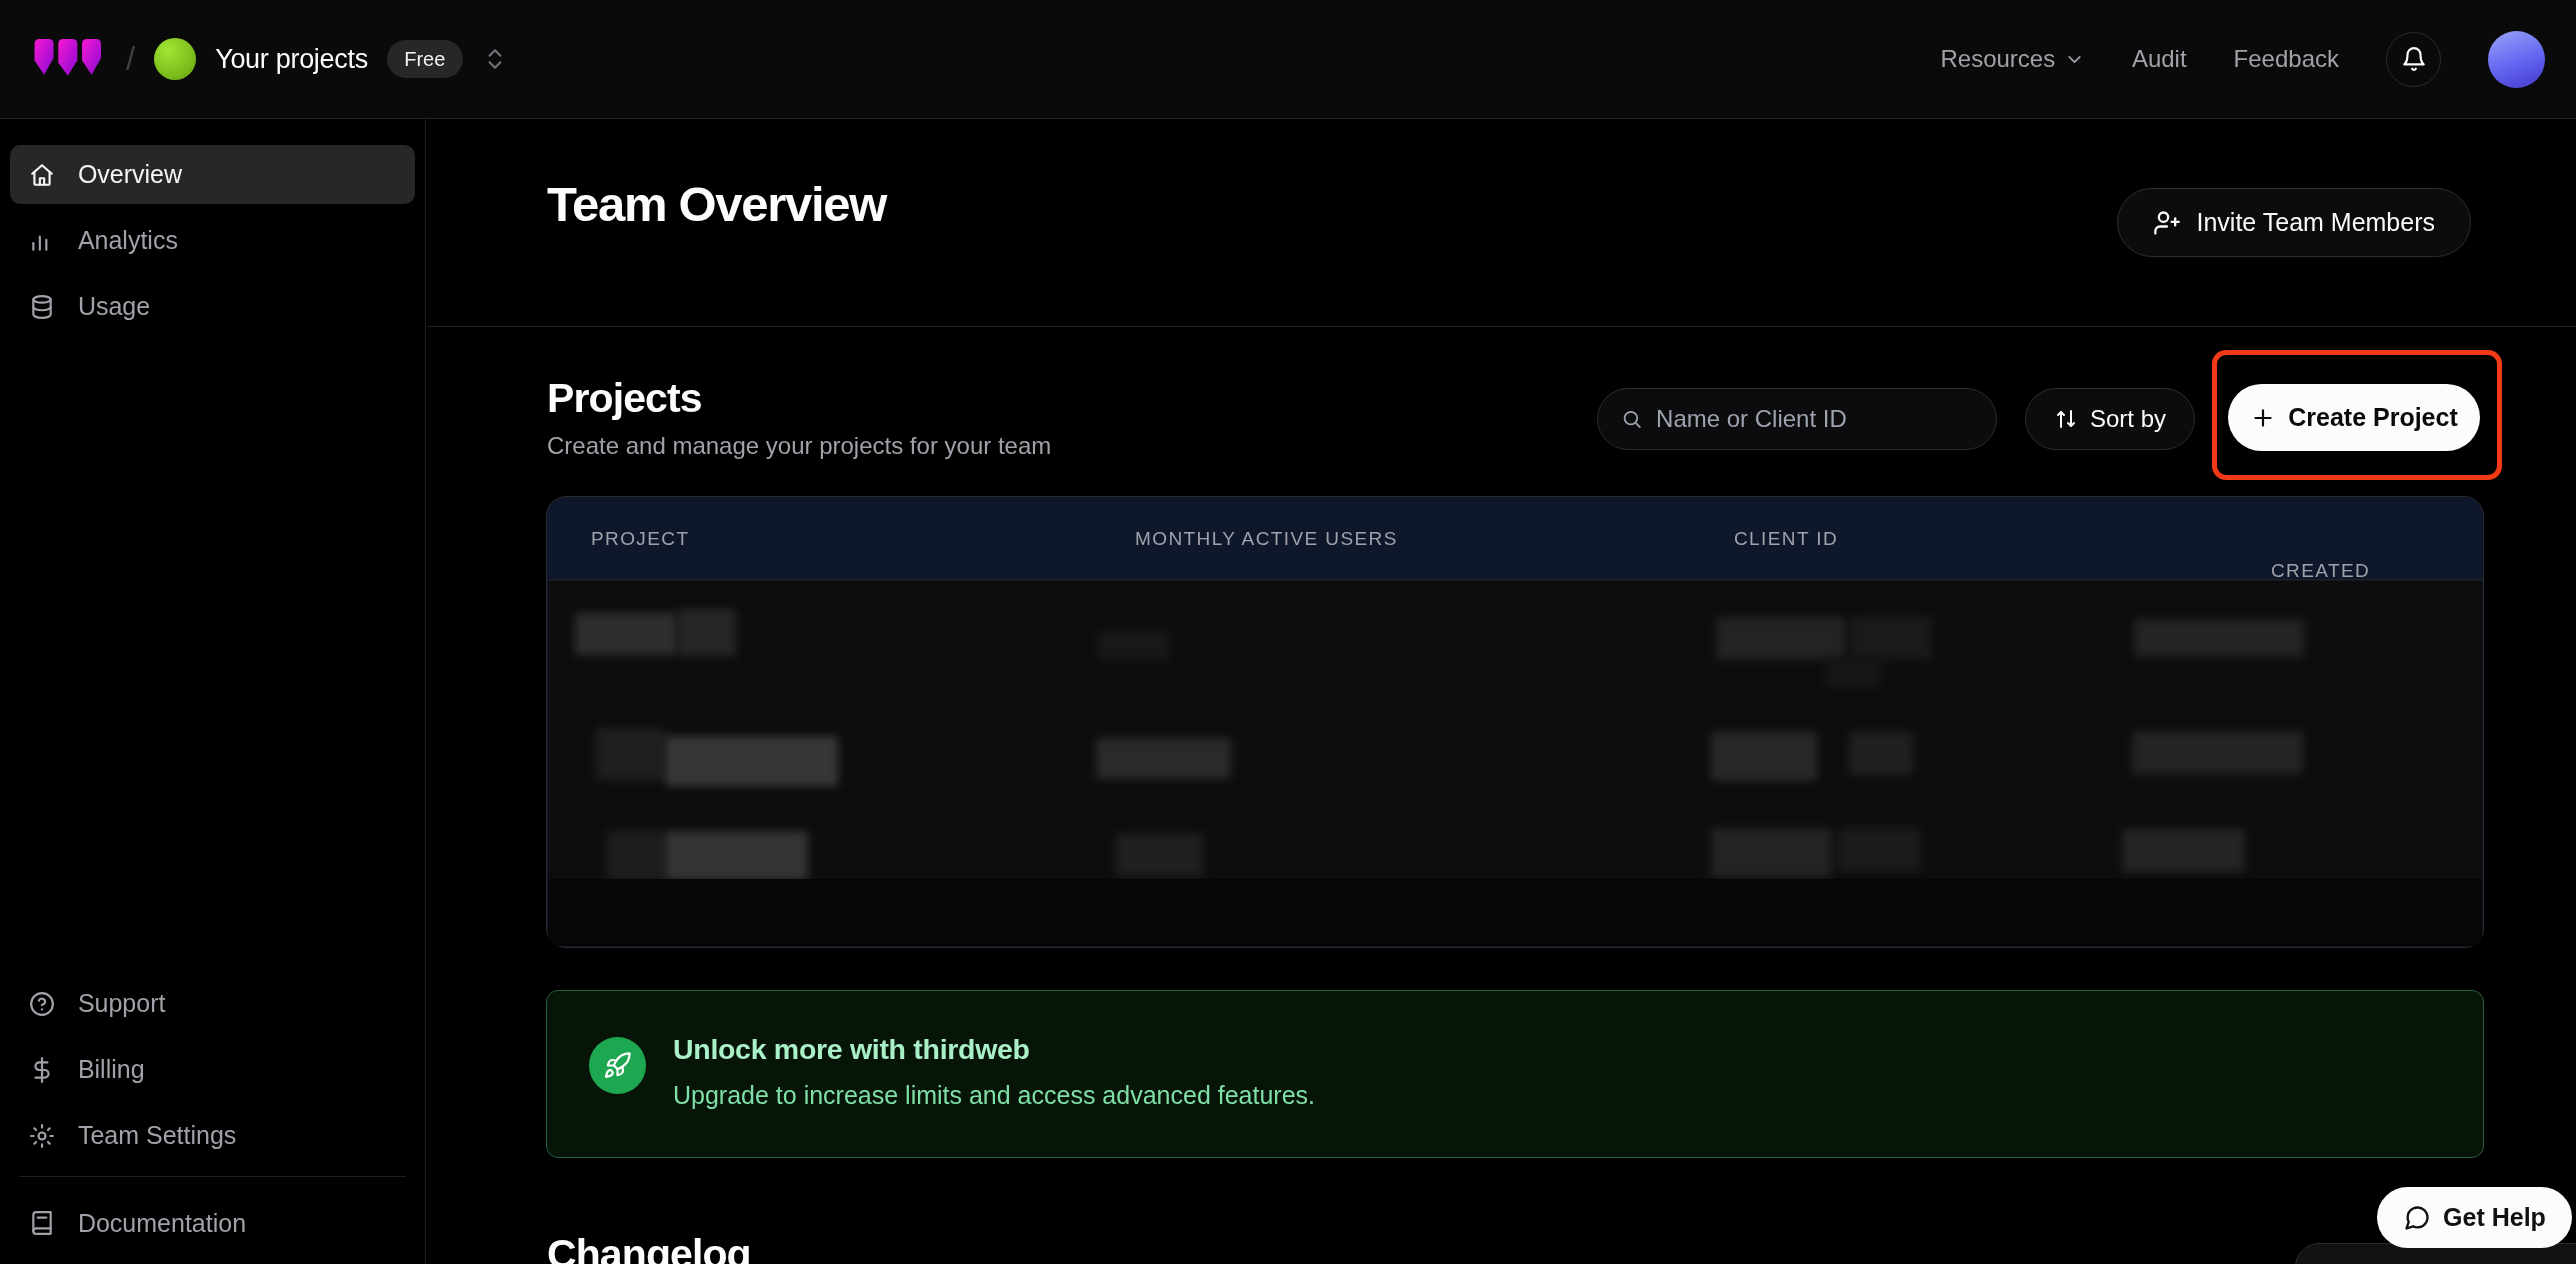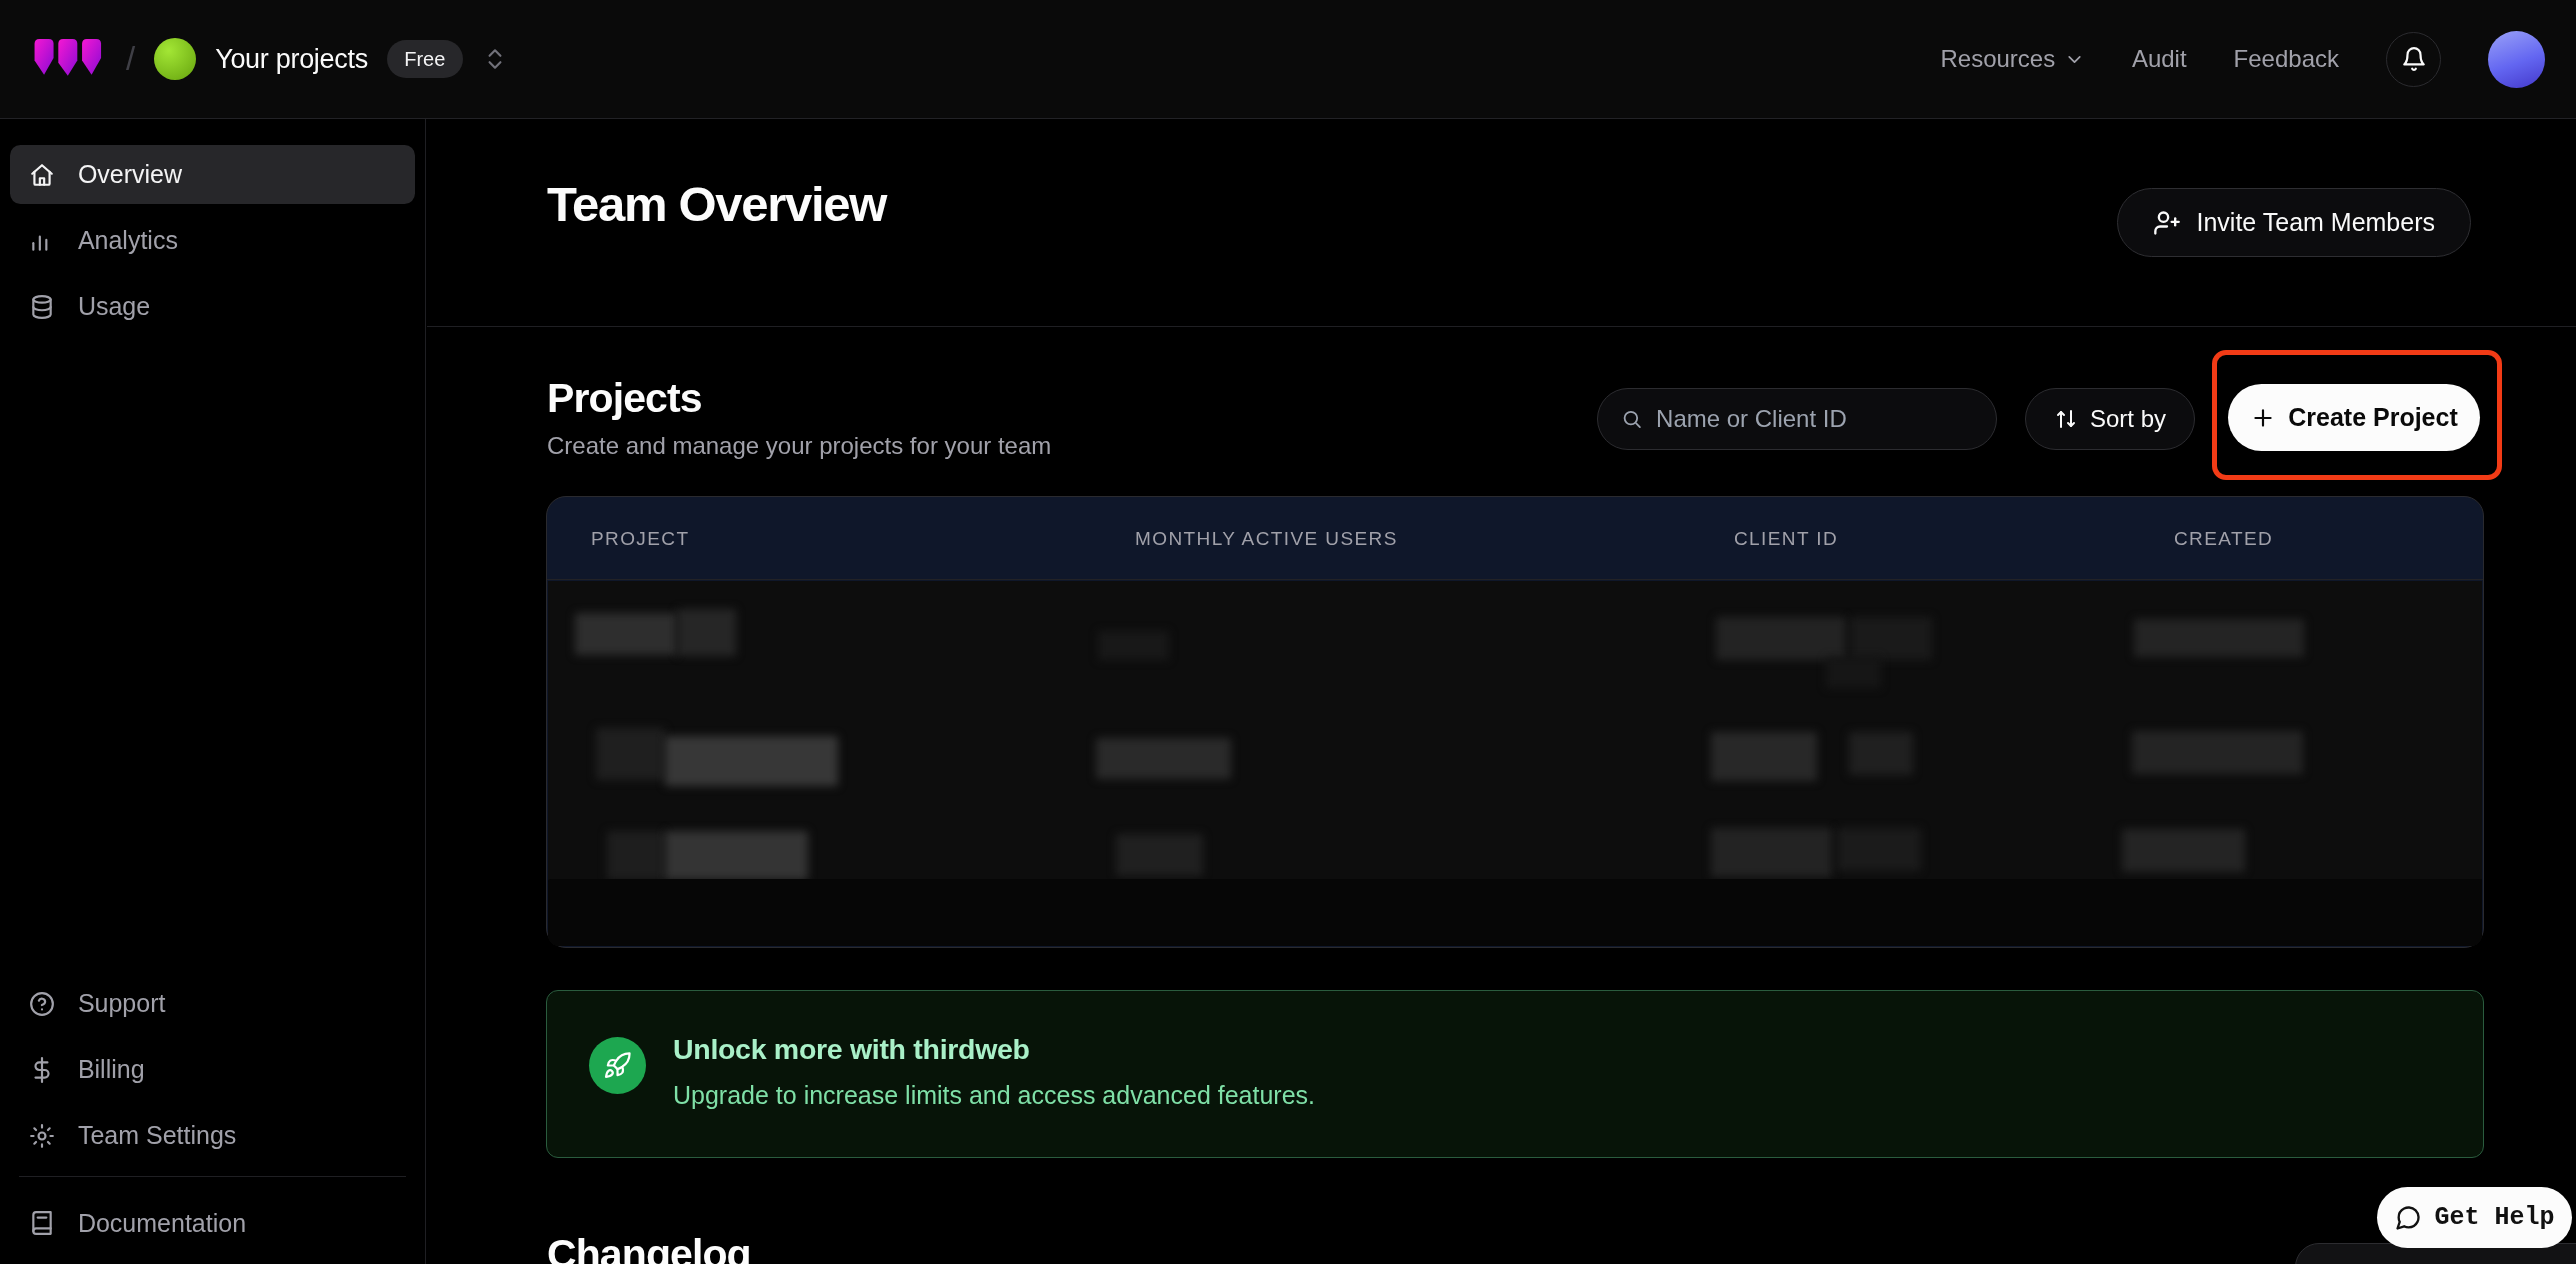--- a/index.html
+++ b/index.html
@@ -65,38 +65,38 @@
                 display:flex; align-items:center; justify-content:center; gap:12px;
                 font-size:25px; font-weight:600; cursor:pointer; }
   .annotation { position:absolute; left:1785px; top:231px; width:290px; height:130px;
                 border:5.2px solid #f23b16; border-radius:14px; pointer-events:none; }
 
   
   .table-card { position:absolute; left:119px; top:377px; width:1938px; height:452px;
                 border:0.9px solid #2a2a2e; border-radius:20px; background:#0f172a; }
   .table-head { position:absolute; top:0; left:0; right:0; height:83px; border-bottom:0.9px solid #222226; }
   .th { position:absolute; top:31px; font-size:19px; letter-spacing:1.4px; color:#a1a1aa; font-weight:400; }
-  .th.c0 { left:44px; } .th.c1 { left:588px; } .th.c2 { left:1187px; } .th.c3 { left:1627px; }
+  .th.c0 { left:44px; } .th.c1 { left:588px; } .th.c2 { left:1187px; } .th.c3 { left:1724px;margin-top:32px; }
   .table-rows { position:absolute; top:84px; left:0.9px; right:0.9px; bottom:0.9px; overflow:hidden;
                 background:#0d0d0d; border-radius:0 0 11.2px 11.2px; }
   .blob { position:absolute; filter:blur(4.3px); border-radius:2.6px; }
 
   
   .banner { position:absolute; left:119px; top:871px; width:1938px; height:168px;
             border-radius:12px; background:#071408; border:0.9px solid #2a5c3e; }
   .banner-icon { position:absolute; left:42px; top:46px; width:57px; height:57px; border-radius:50%;
                  background:#1da750; display:flex; align-items:center; justify-content:center; color:#fff; }
   .banner-title { position:absolute; left:126px; top:42px; font-size:28.5px; font-weight:700; color:#a9f0c8; letter-spacing:-0.3px; }
   .banner-desc { position:absolute; left:126px; top:90px; font-size:25px; color:#7fe0a7; }
 
   .changelog-title { position:absolute; left:120px; top:1112px; font-size:41px; font-weight:700; letter-spacing:-0.9px; color:#fcfcfc; }
 
   .help-btn { position:absolute; left:1950px; top:1068px; width:195px; height:61px; border-radius:864px;
               background:#fcfcfc; color:#111; border:none; display:flex; align-items:center; justify-content:center;
-              gap:12px; font-size:25px; font-weight:600; cursor:pointer; z-index:5;font-family:Liberation Mono, monospace; }
+              gap:12px; font-size:25px; font-weight:600; cursor:pointer; z-index:5; }
   .corner-card { position:absolute; left:1868px; top:1124px; width:484px; height:104px;
                  background:#121214; border:0.9px solid #2c2c30; border-radius:24px 0 0 0; }
 </style>
 </head>
 <body>
 
 <div class="app">
 
   <header class="topnav">
     <div class="nav-left">

